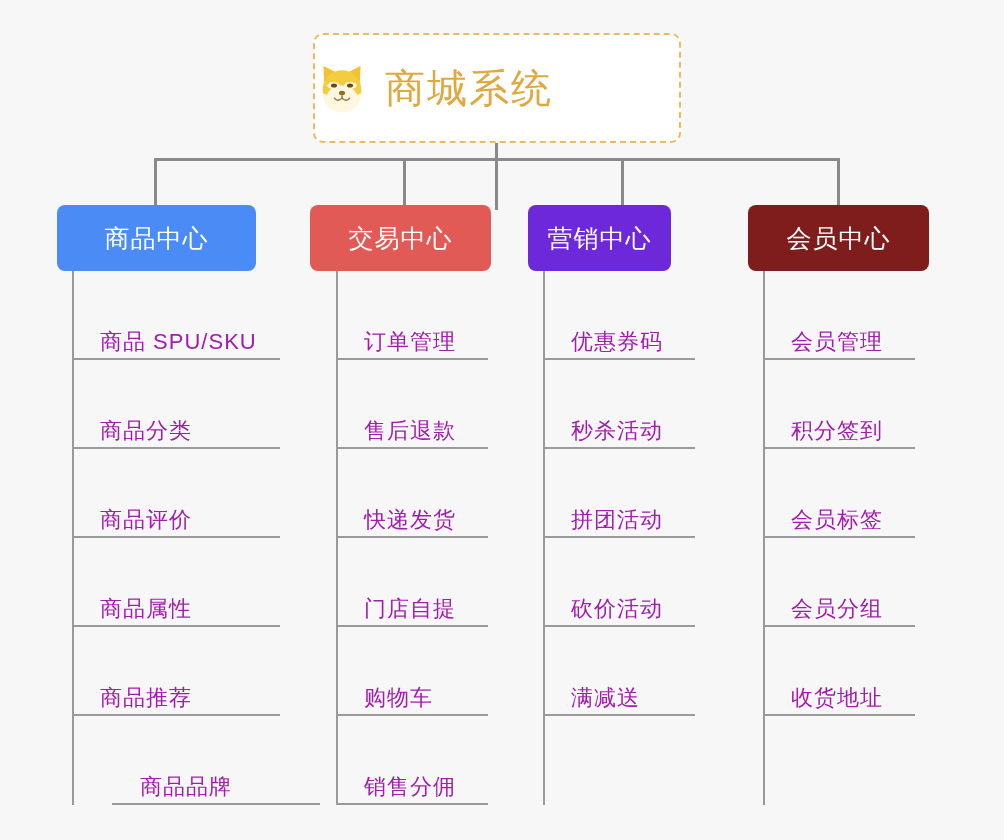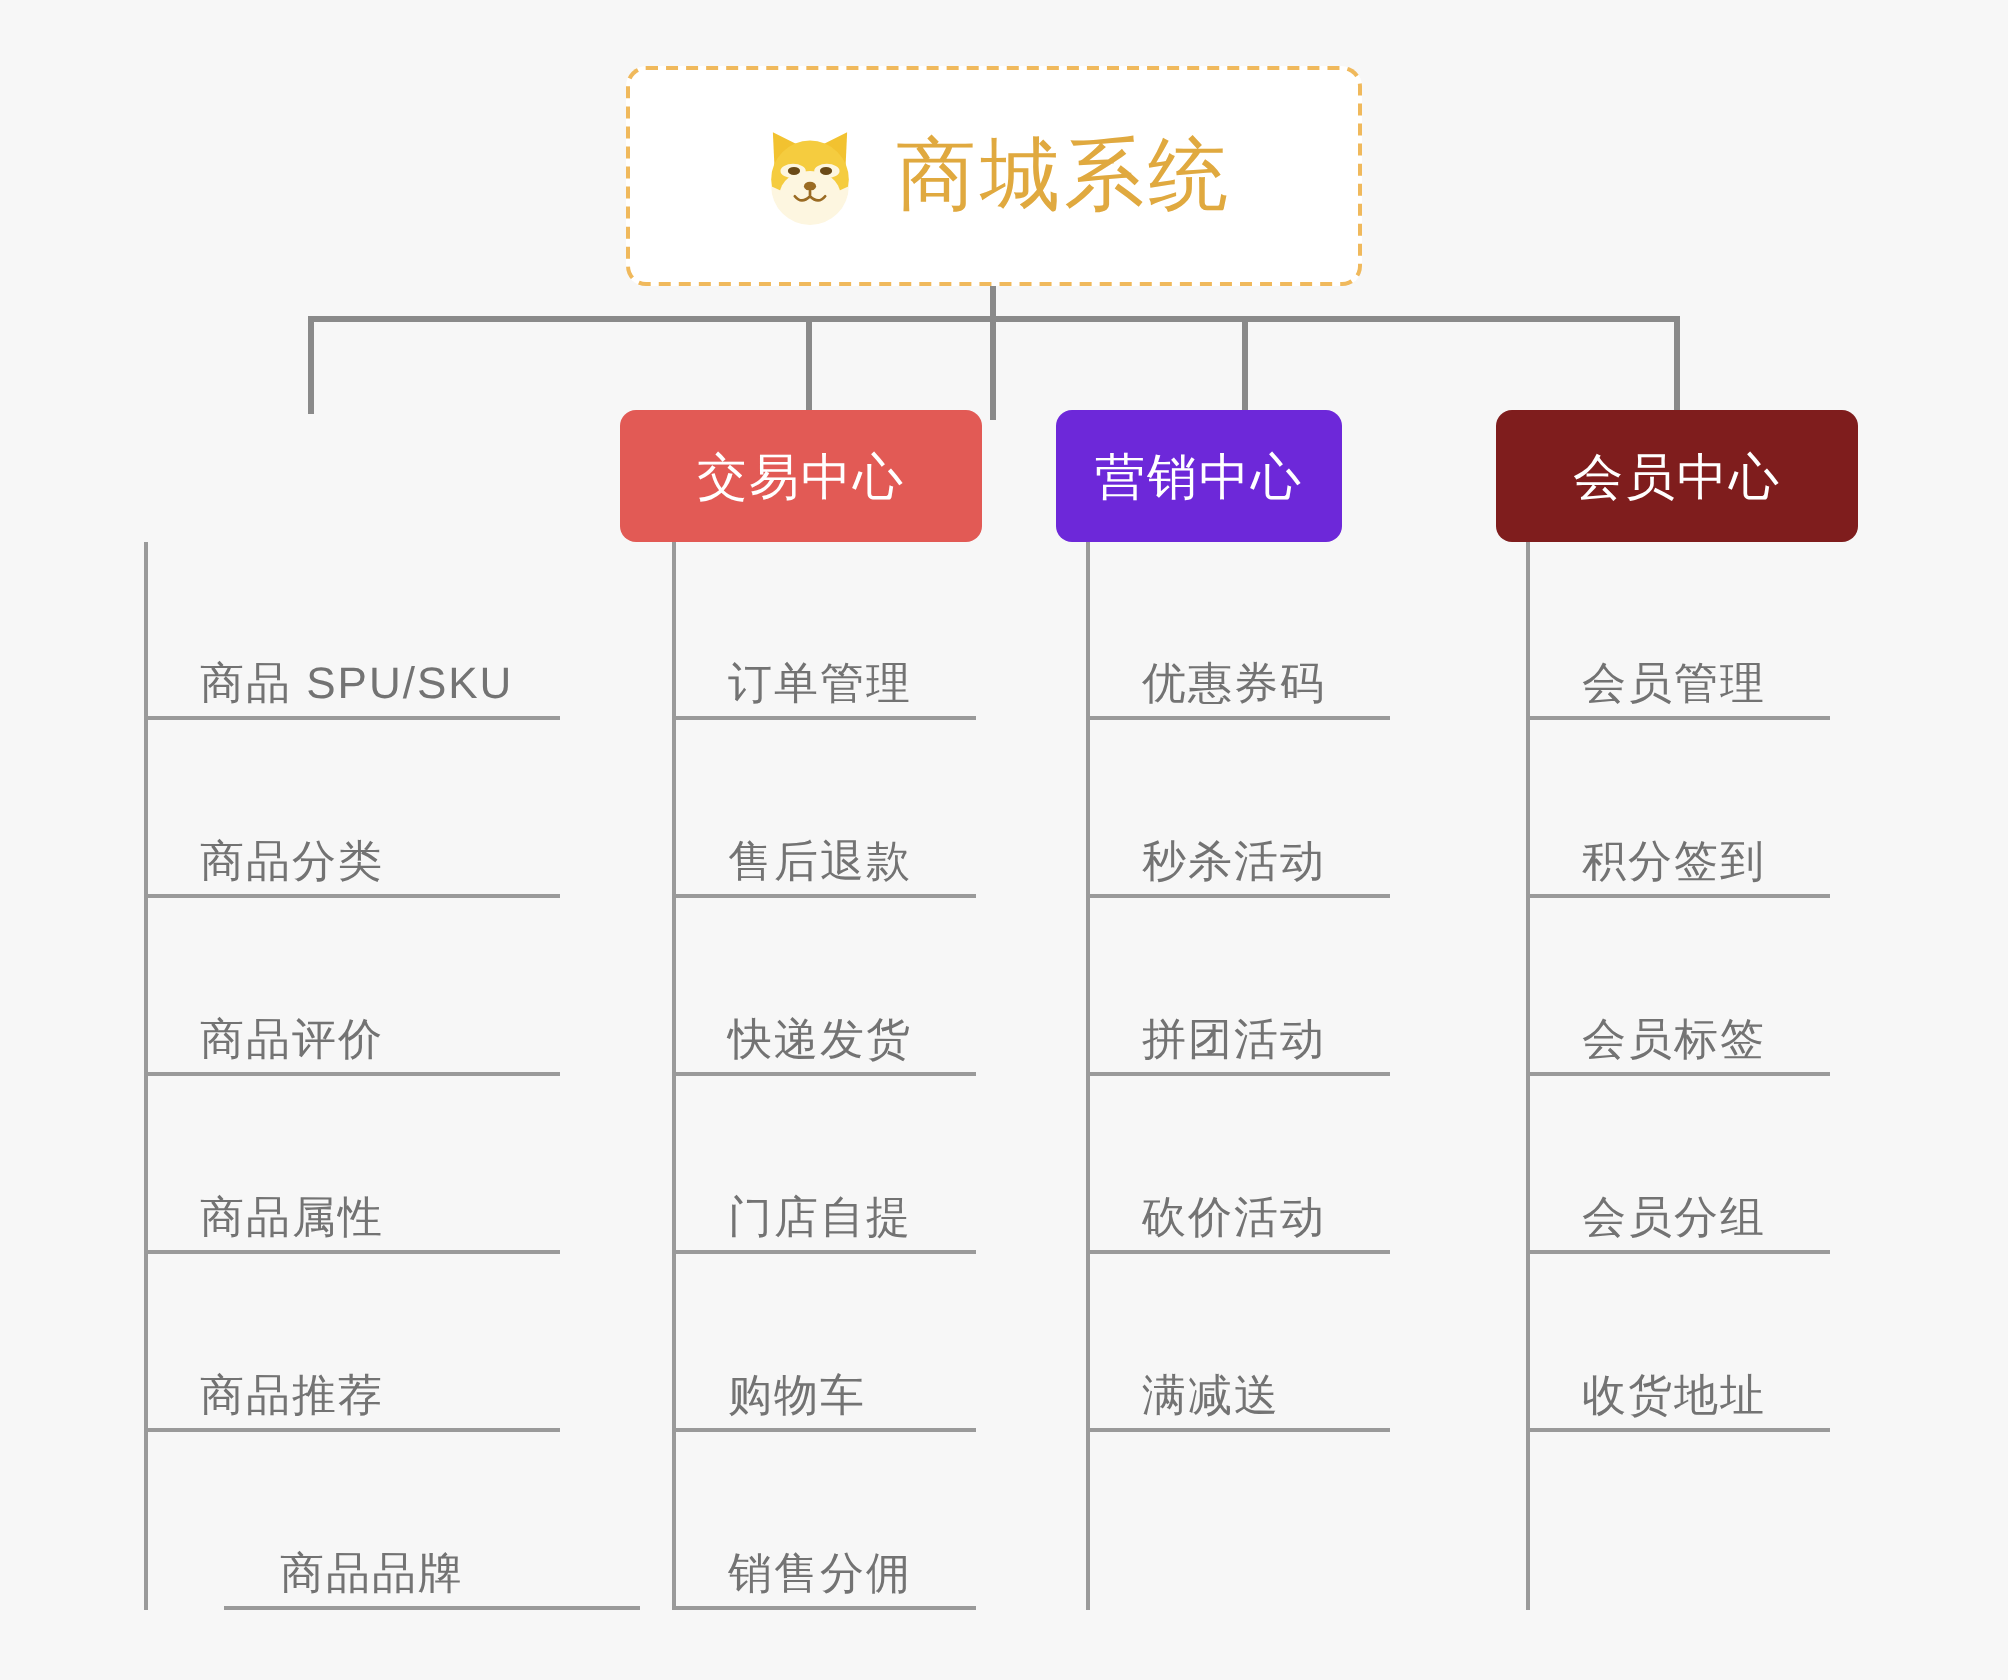--- a/index.html
+++ b/index.html
@@ -26,21 +26,20 @@
     left: 313px;
     top: 33px;
     width: 368px;
     height: 110px;
     box-sizing: border-box;
     background: #ffffff;
     border: 2px dashed #f0b95c;
     border-radius: 10px;
     display: flex;
     align-items: center;
-    justify-content: center;
     gap: 16px;
   }
   .root-icon {
     width: 54px;
     height: 54px;
     flex: 0 0 54px;
     position: relative;
   }
   .root-title {
     font-size: 40px;
@@ -90,21 +89,21 @@
     position: relative;
     height: 89px;
     box-sizing: border-box;
     display: flex;
     align-items: flex-end;
     padding-left: 28px;
     padding-bottom: 6px;
   }
   .leaf-label {
     font-size: 22px;
-    color: #737373;
+    color: #a21caf;
     white-space: nowrap;
     letter-spacing: 1px;
     line-height: 1.15;
   }
   .leaf-underline {
     position: absolute;
     left: 0;
     bottom: 0;
     height: 2px;
     background: #9a9a9a;
@@ -142,20 +141,23 @@
     <span class="root-title" style="color: rgb(224, 169, 63);">商城系统</span>
   </div>
 
   <div class="conn conn-v" style="left: 495px; top: 143px; width: 3px; height: 67px; background: rgb(138, 138, 138);"></div>
   <div class="conn conn-h" style="left: 154px; top: 158px; width: 686px; height: 3px; background: rgb(138, 138, 138);"></div>
   <div class="conn conn-v" style="left: 154px; top: 158px; width: 3px; height: 49px; background: rgb(138, 138, 138);"></div>
   <div class="conn conn-v" style="left: 403px; top: 158px; width: 3px; height: 49px; background: rgb(138, 138, 138);"></div>
   <div class="conn conn-v" style="left: 621px; top: 158px; width: 3px; height: 49px; background: rgb(138, 138, 138);"></div>
   <div class="conn conn-v" style="left: 837px; top: 158px; width: 3px; height: 49px; background: rgb(138, 138, 138);"></div>
 
+  <div class="cat-box" style="left: 57px; width: 199px; background: rgb(74, 139, 245);">
+    <span>商品中心</span>
+  </div>
   <div class="cat-box" style="left: 310px; width: 181px; background: rgb(226, 90, 85);">
     <span>交易中心</span>
   </div>
   <div class="cat-box" style="left: 528px; width: 143px; background: #6d28d9;">
     <span>营销中心</span>
   </div>
   <div class="cat-box" style="left: 748px; width: 181px; background: #7f1d1d;">
     <span>会员中心</span>
   </div>
 

